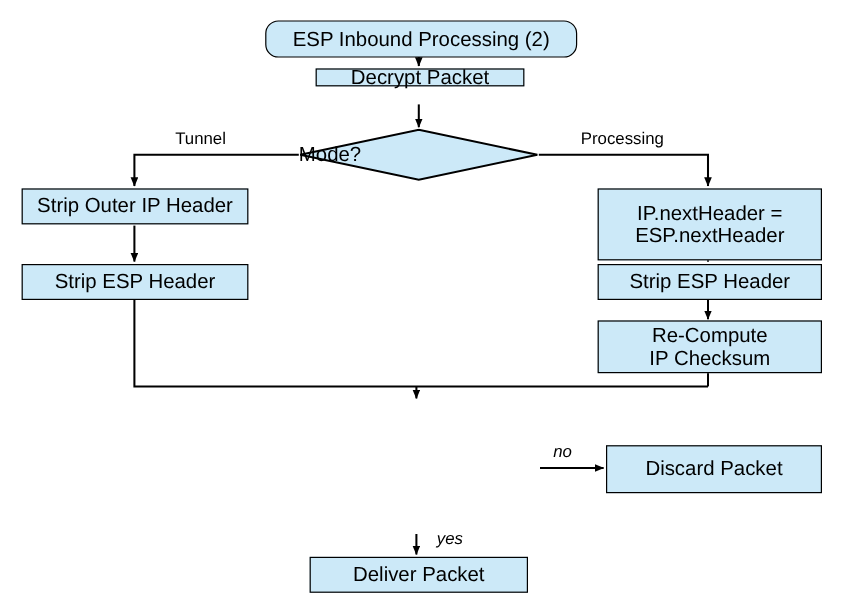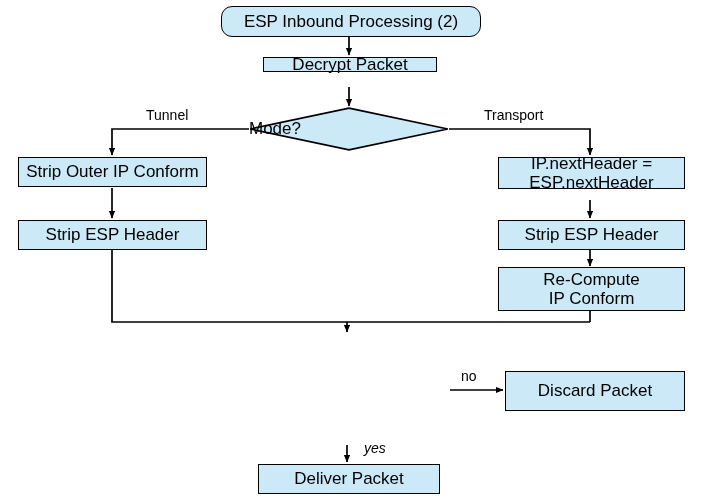--- a/index.html
+++ b/index.html
@@ -39,20 +39,21 @@
     z-index: 3;
   }
   .box {
     background: #CCE9F8;
     border: 1.6px solid #000000;
   }
   .terminal {
     background: #CCE9F8;
     border: 1.6px solid #000000;
     border-radius: 11px;
+    margin-top: 11px;
   }
   .diamond-wrap {
     position: absolute;
     z-index: 3;
     display: flex;
     align-items: center;
   }
   .diamond-wrap svg {
     position: absolute;
     left: 0;
@@ -121,36 +122,36 @@
 
   <div class="diamond-wrap" style="left:249px; top:107px; width:200px; height:44px;">
     <svg width="200" height="44" viewBox="0 0 200 44" xmlns="http://www.w3.org/2000/svg">
       <polygon points="100,1.2 198.8,22 100,42.8 1.2,22" fill="#CCE9F8" stroke="#000000" stroke-width="1.7"></polygon>
     </svg>
     <span class="diamond-label">Mode?</span>
   </div>
 
   <div class="edge-label" style="left:146px; top:108px;">Tunnel</div>
 
-  <div class="edge-label" style="left:484px; top:108px;">Transport</div>
+  <div class="edge-label" style="left:484px; top:108px;">Processing</div>
 
-  <div class="node box" style="left:18px; top:157px; width:189px; height:30px;">Strip Outer IP Conform</div>
+  <div class="node box" style="left:18px; top:157px; width:189px; height:30px;">Strip Outer IP Header</div>
 
   <div class="node box" style="left:18px; top:220px; width:189px; height:30px;">Strip ESP Header</div>
 
-  <div class="node box" style="left:498px; top:157px; width:187px; height:32px;">IP.nextHeader =
+  <div class="node box" style="left:498px; top:157px; width:187px; height:60px;">IP.nextHeader =
 ESP.nextHeader</div>
 
   <div class="node box" style="left:498px; top:220px; width:187px; height:30px;">Strip ESP Header</div>
 
   <div class="node box" style="left:498px; top:267px; width:187px; height:44px;">Re-Compute
-IP Conform</div>
+IP Checksum</div>
 
 
-  <div class="edge-label" style="left:461px; top:369px;">no</div>
+  <div class="edge-label" style="left:461px; top:369px;font-style:italic;">no</div>
 
   <div class="edge-label" style="left:364px; top:441px;font-style:italic;">yes</div>
 
   <div class="node box" style="left:505px; top:371px; width:180px; height:40px;">Discard Packet</div>
 
   <div class="node box" style="left:258px; top:464px; width:182px; height:30px;">Deliver Packet</div>
 
 </div>
 
 </body></html>

